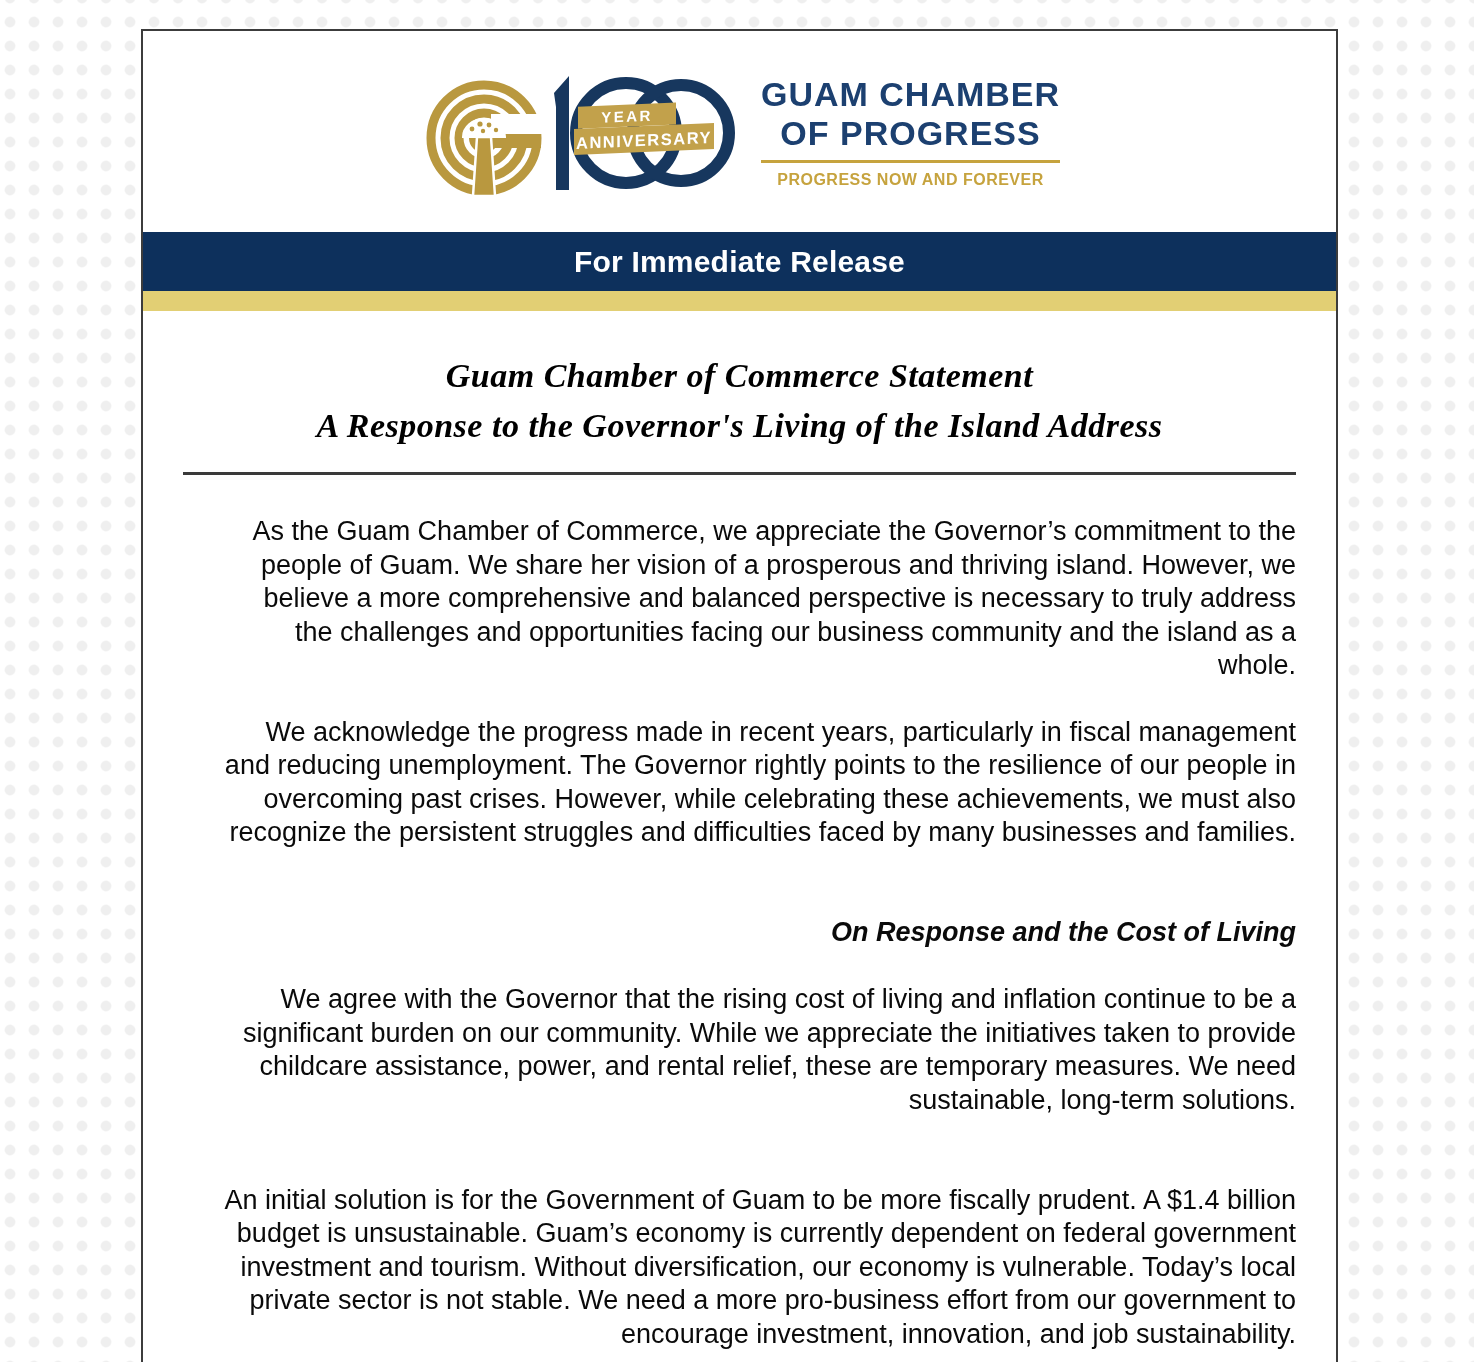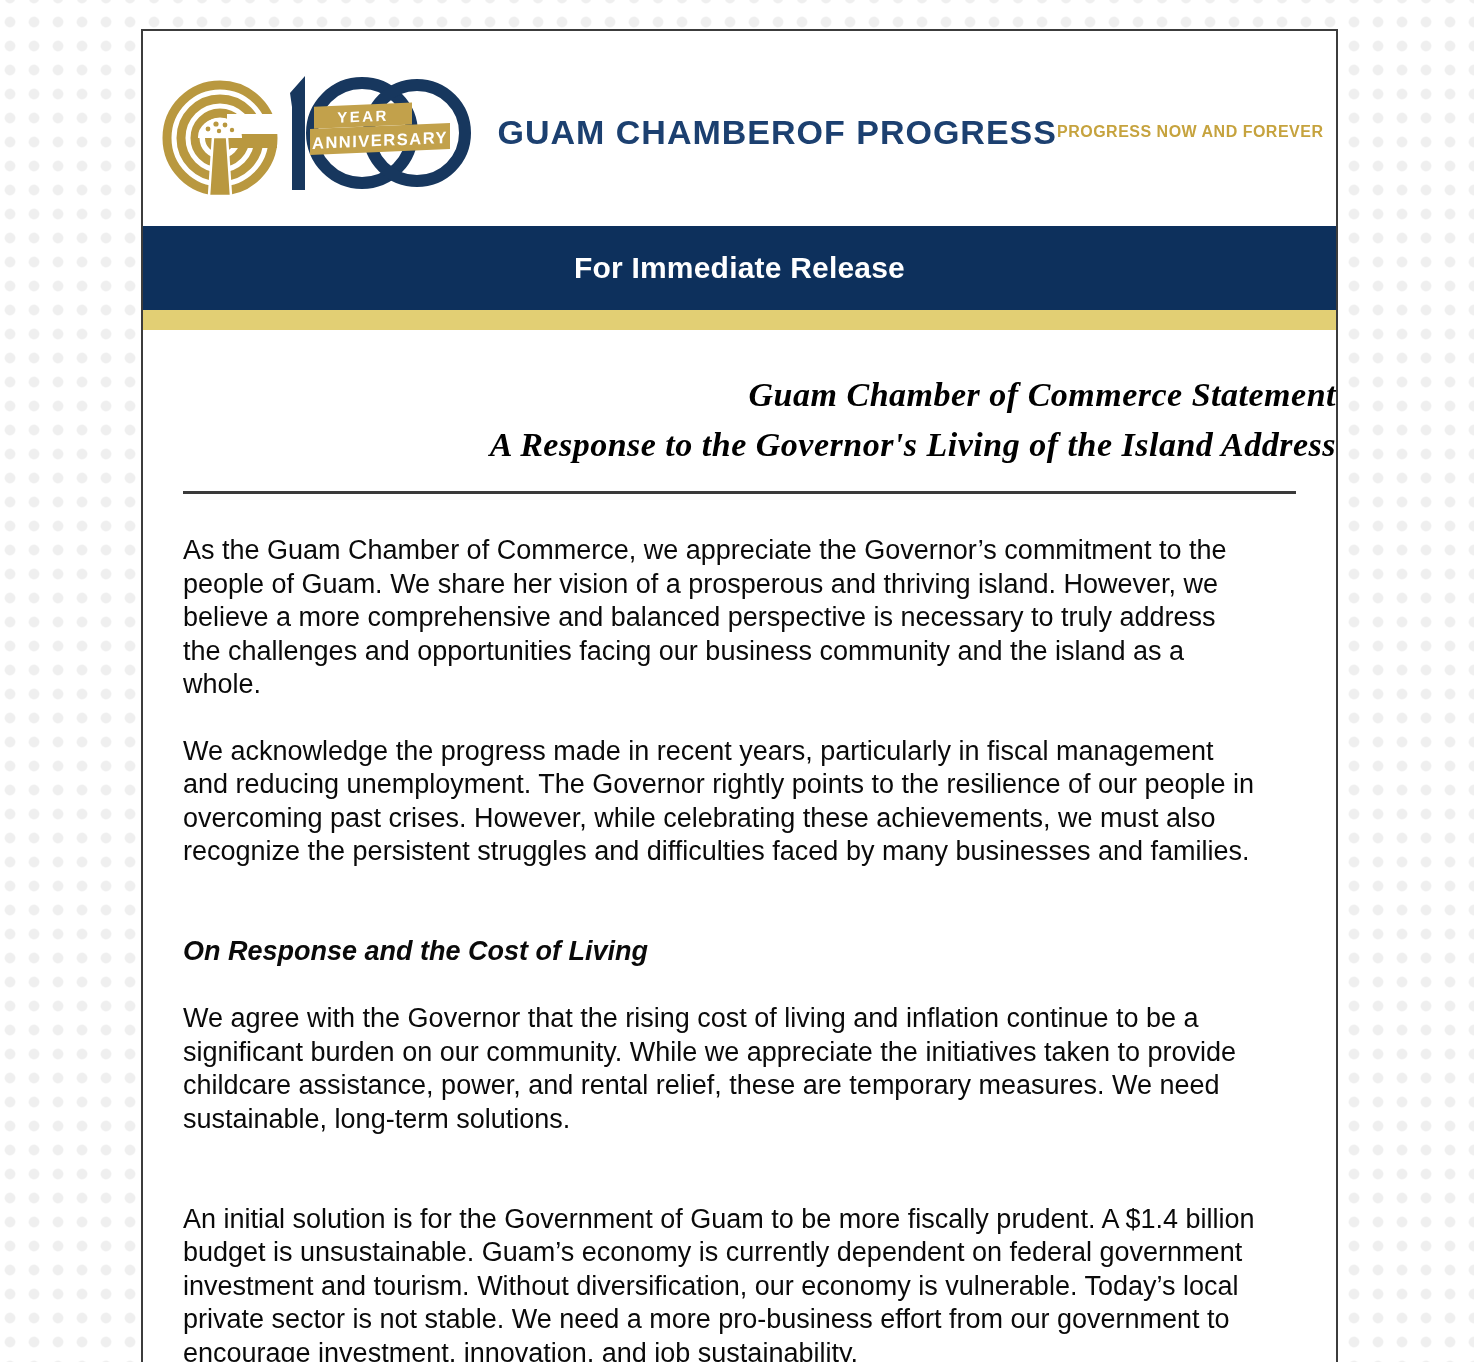--- a/index.html
+++ b/index.html
@@ -23,21 +23,21 @@
   }
   
   .logo-row {
     margin-top: 26px;
     height: 150px;
     display: flex;
     justify-content: center;
     align-items: center;
     gap: 24px;
   }
-  .logo-text { display: flex; flex-direction: row; align-items: center; }
+  .logo-text { display: flex; flex-direction: column; align-items: center; }
   .org {
     font-size: 34px;
     font-weight: bold;
     color: #1c4070;
     line-height: 39px;
     letter-spacing: 1px;
     white-space: nowrap;
   }
   .gold-divider {
     height: 3px;
@@ -52,58 +52,58 @@
     letter-spacing: 0.5px;
     white-space: nowrap;
   }
   .ribbon-label {
     font-family: "Liberation Sans", sans-serif;
     font-weight: bold;
     fill: #ffffff;
   }
   
   .release-banner {
-    margin-top: 19px;
-    height: 84px;
+    margin-top: 25px;
+    height: 59px;
     background: #0d305c;
     display: flex;
     align-items: center;
     justify-content: center;
   }
   .release-banner-label {
     color: #ffffff;
     font-weight: bold;
     font-size: 30px;
     letter-spacing: 0.2px;
   }
   .gold-stripe { height: 20px; background: #e2cf74; }
   
   .titles {
     margin-top: 40px;
-    text-align: right;
+    text-align: center;
     font-family: "Liberation Serif", serif;
     font-style: italic;
     font-weight: bold;
     font-size: 34px;
     color: #000000;
   }
   .title-line { line-height: 50px; letter-spacing: 0.5px; }
   .rule {
     border: none;
     border-top: 3px solid #3a3a3a;
     margin: 21px 40px 0 40px;
   }
   
   .doc-body {
     margin: 40px 40px 0 40px;
     font-size: 27px;
     line-height: 33.5px;
     color: #0a0a0a;
   }
-  .para { white-space: pre-line; margin-bottom: 33px; }
+  .para { white-space: pre-line; margin-bottom: 33px; text-align: right; }
   .section-heading { font-weight: bold; font-style: italic; }
 </style>
 </head>
 <body>
 
 <div class="page">
 
   <div class="logo-row">
     <svg width="318" height="150" viewBox="0 0 318 150" aria-hidden="true">
 

